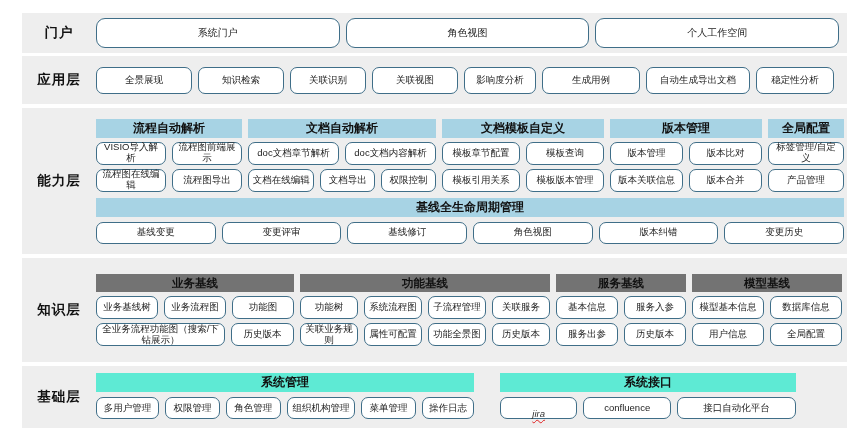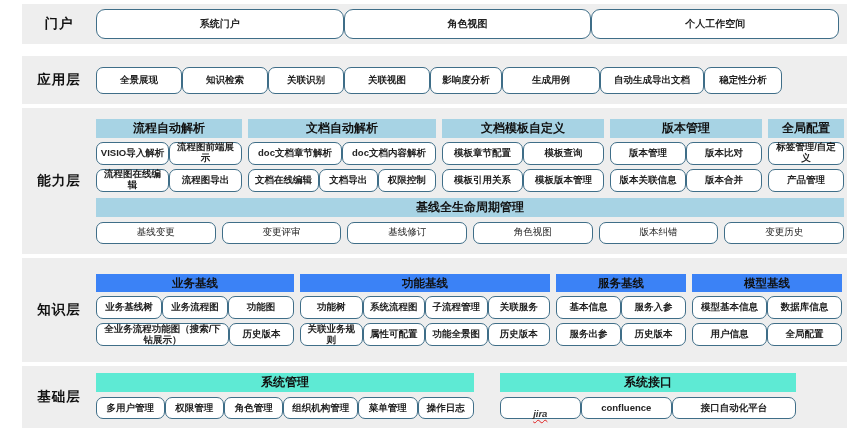--- a/index.html
+++ b/index.html
@@ -40,25 +40,25 @@
     color:#222222;
     font-size:9.5px;
     display:flex;align-items:center;justify-content:center;
     text-align:center;
     box-sizing:border-box;
     line-height:1.15;
     padding:1px 3px;
     white-space:normal;
   }
   .pill.big{font-size:10px;border-radius:9px;}
-  .row{display:flex;gap:0;font-weight:bold;}
+  .row{display:flex;gap:6px;}
   .row + .row{margin-top:5px;}
 
   
-  #band-portal{top:4px;height:40px;}
+  #band-portal{top:13px;height:40px;}
   #band-portal .pill{height:30px;flex:1 1 0;}
 
   
   #band-app{top:56px;height:48px;}
   #band-app .pill{height:27px;}
 
   
   #band-cap{top:108px;height:146px;align-items:stretch;}
   #band-cap .band-label{display:flex;align-items:center;justify-content:center;}
   #band-cap .band-body{display:flex;flex-direction:column;justify-content:center;padding:6px 8px 6px 0;}
@@ -80,21 +80,21 @@
     height:19px;display:flex;align-items:center;justify-content:center;
     margin-top:6px;box-sizing:border-box;
   }
   .lifecycle-row{display:flex;gap:6px;margin-top:5px;}
   .lifecycle-row .pill{height:22px;flex:1 1 0;}
 
   
   #band-know{top:258px;height:104px;align-items:stretch;}
   #band-know .band-label{display:flex;align-items:center;justify-content:center;}
   #band-know .band-body{display:flex;flex-direction:column;justify-content:center;padding:6px 8px 6px 0;}
-  #band-know .grp-head{background:#3b82f6;font-size:11.5px;height:18px;}
+  #band-know .grp-head{background:#737373;font-size:11.5px;height:18px;}
   #band-know .pill{height:23px;}
   #band-know .cap-col .row{margin-top:4px;}
 
   
   #band-base{top:366px;height:62px;align-items:stretch;}
   #band-base .band-label{display:flex;align-items:center;justify-content:center;}
   #band-base .band-body{display:flex;gap:26px;padding:7px 8px 7px 0;align-items:stretch;}
   #band-base .grp-head{background:#5eead4;font-size:12px;height:19px;}
   #band-base .pill{height:22px;}
   #band-base .cap-col .row{margin-top:5px;}
@@ -120,21 +120,21 @@
         <div class="pill big">角色视图</div>
         <div class="pill big">个人工作空间</div>
       </div>
     </div>
   </div>
 
   <div class="band" id="band-app">
     <div class="band-label">应用层</div>
     <div class="band-body">
       <div class="row">
-        <div class="pill" style="width:86px">全景展现</div>
+        <div class="pill" style="width:96px">全景展现</div>
         <div class="pill" style="width:86px">知识检索</div>
         <div class="pill" style="width:76px">关联识别</div>
         <div class="pill" style="width:86px">关联视图</div>
         <div class="pill" style="width:72px">影响度分析</div>
         <div class="pill" style="width:98px">生成用例</div>
         <div class="pill" style="width:104px">自动生成导出文档</div>
         <div class="pill" style="width:78px">稳定性分析</div>
       </div>
     </div>
   </div>

